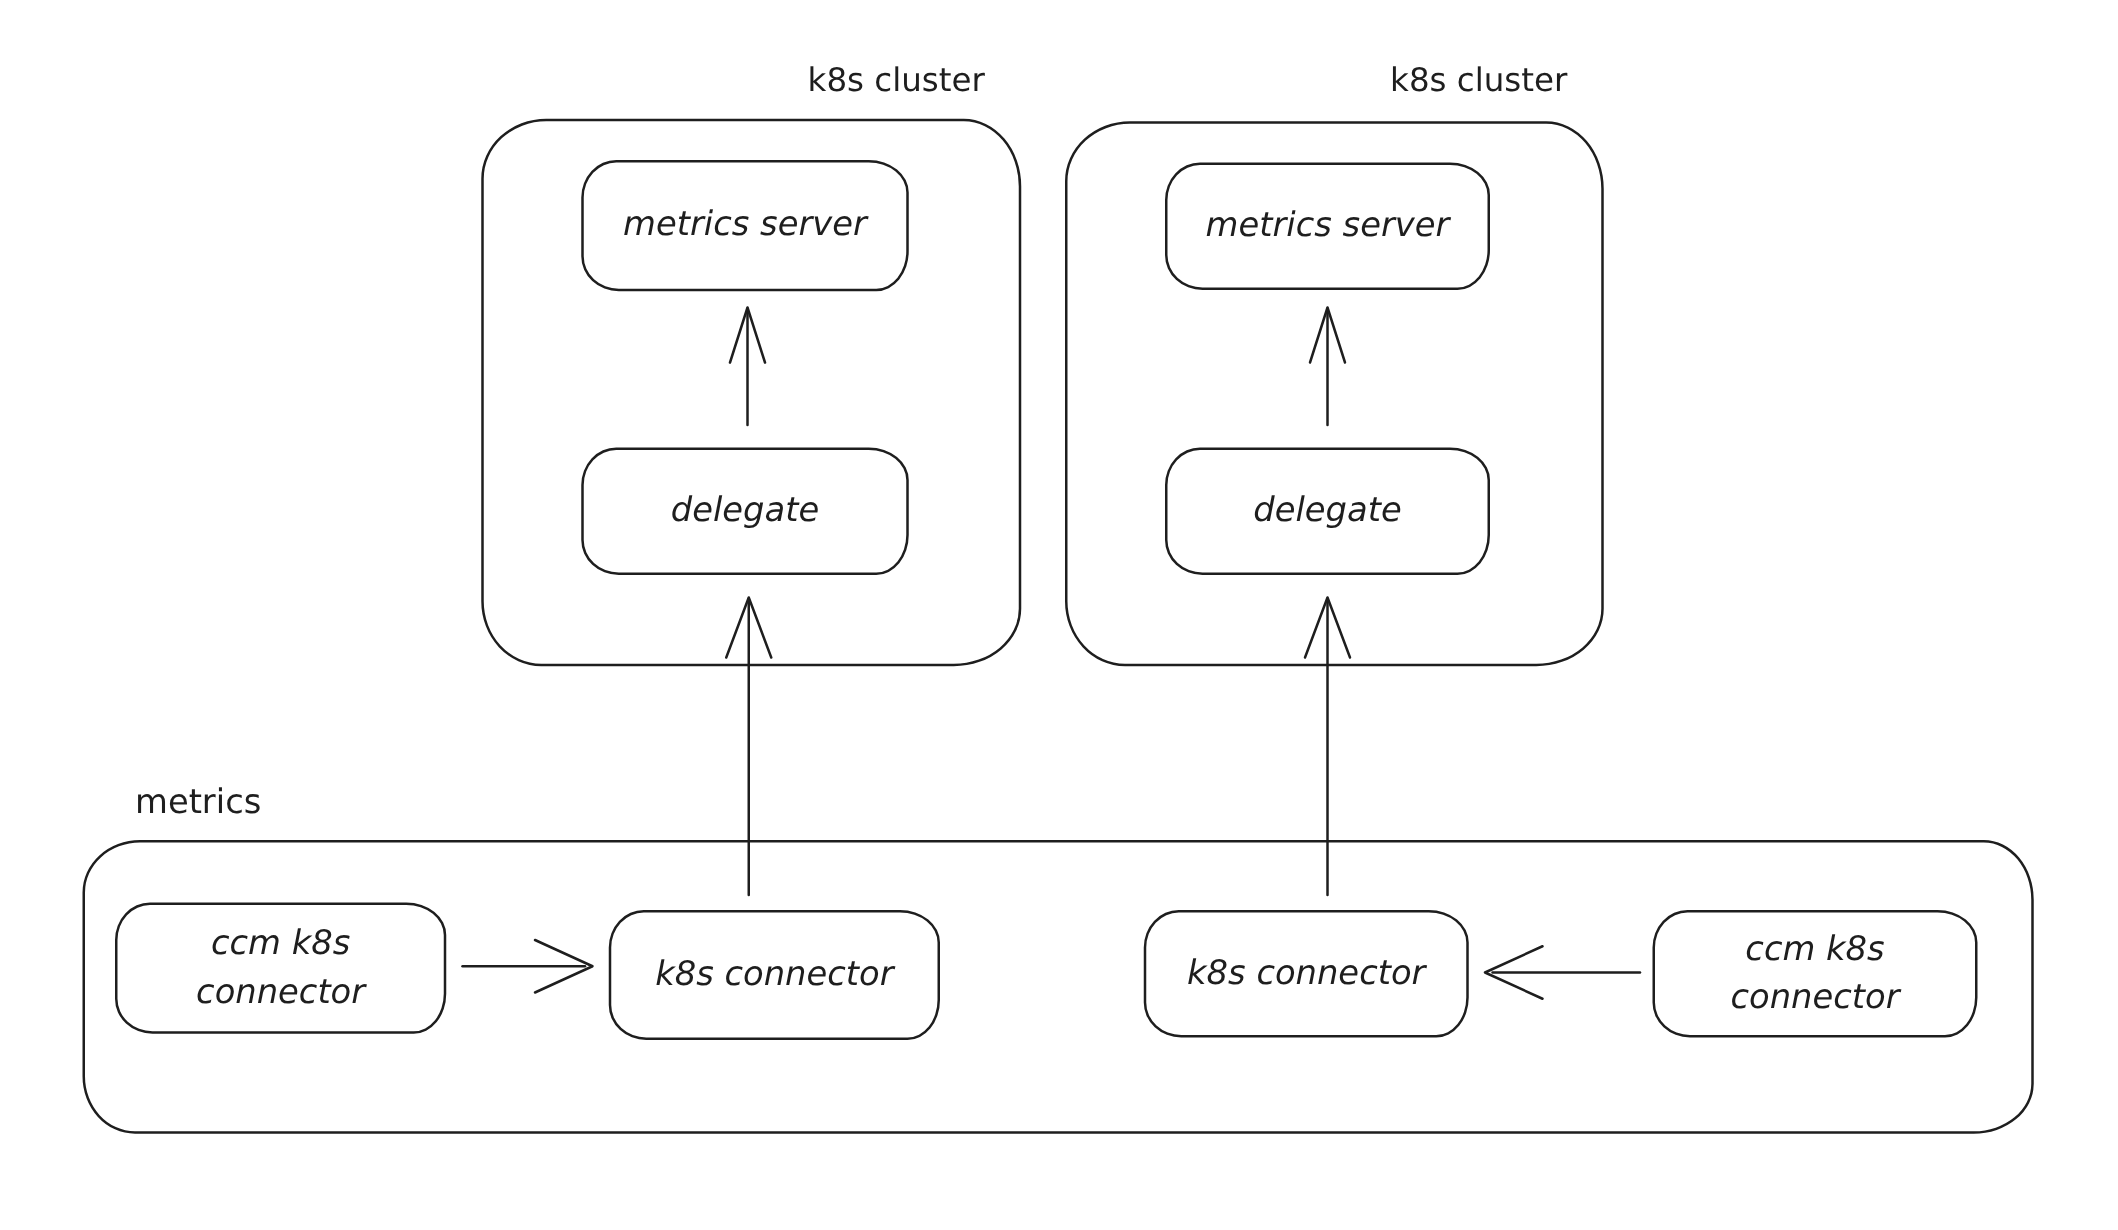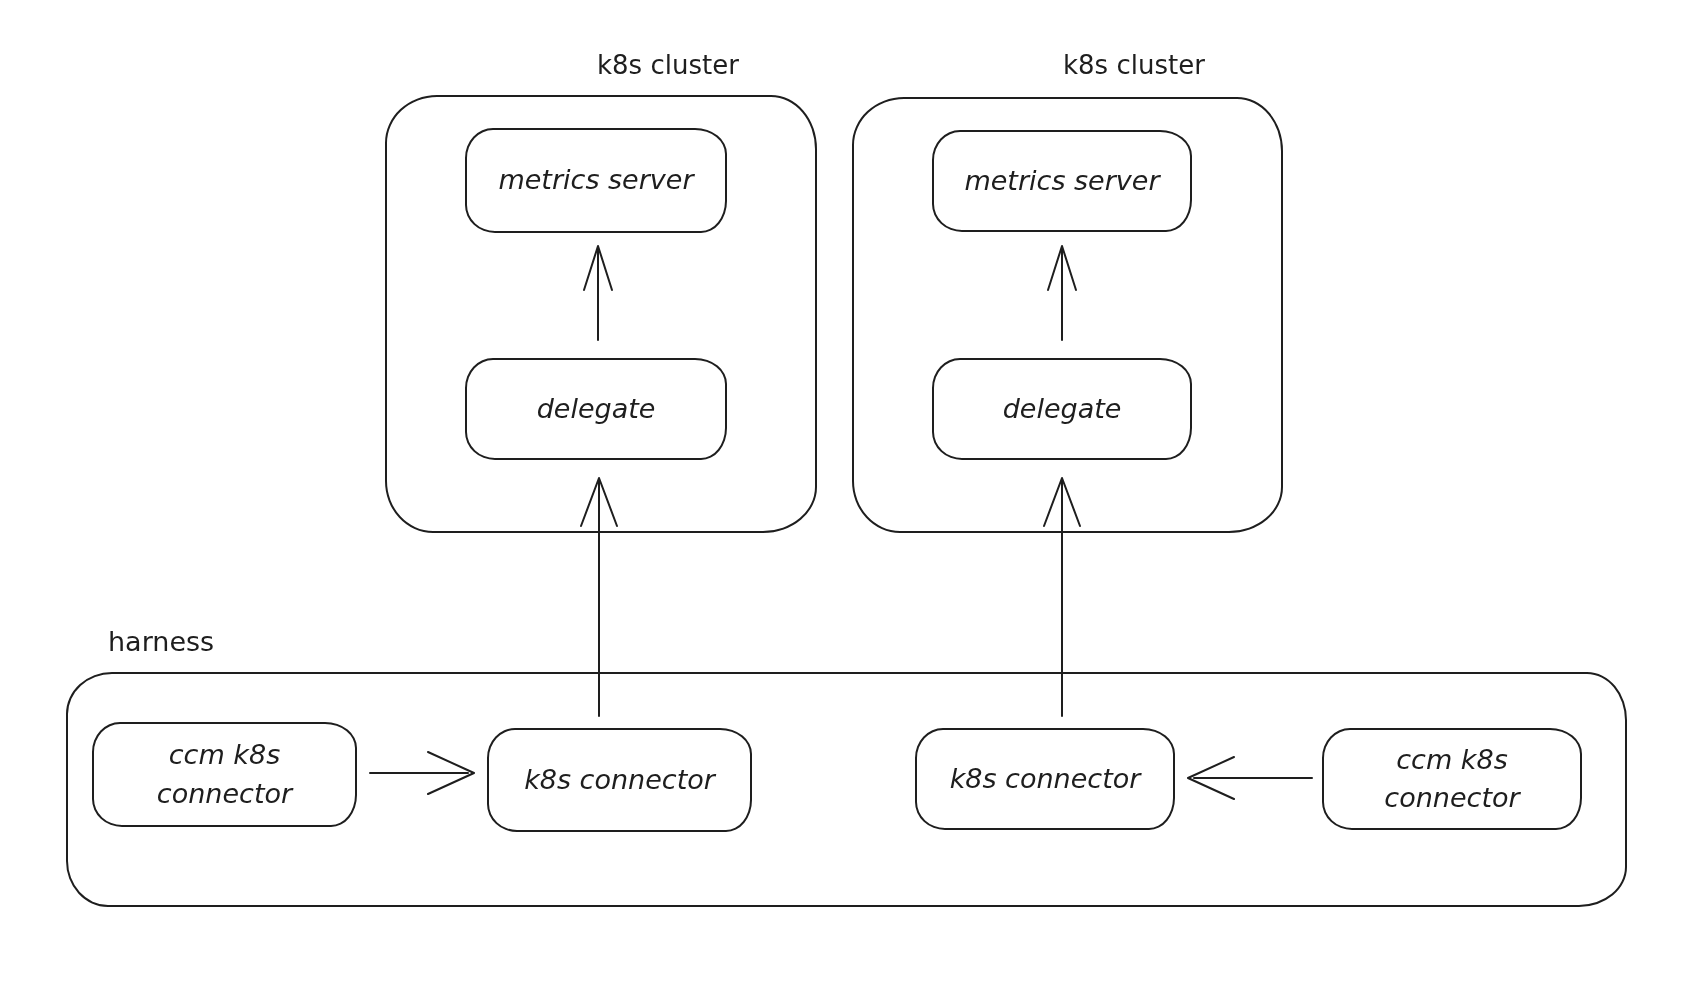--- a/index.html
+++ b/index.html
@@ -40,20 +40,21 @@
     border-radius: 28px 32px 26px 30px / 30px 26px 32px 28px;
   }
   .float-label {
     position: absolute;
     font-size: 26px;
     white-space: nowrap;
     color: #1e1e1e;
   }
   .cluster-title {
     width: 240px;
+    text-align: center;
   }
   .arrow-layer {
     position: absolute;
     left: 0;
     top: 0;
     width: 1694px;
     height: 984px;
     pointer-events: none;
   }
   .arrow-layer line,
@@ -76,21 +77,21 @@
   <div class="box cluster-box" style="left:385px; top:95px; width:432px; height:438px;"></div>
 
   <div class="box cluster-box" style="left:852px; top:97px; width:431px; height:436px;"></div>
 
   <div class="box node" style="left:465px; top:128px; width:262px; height:105px;">metrics server</div>
   <div class="box node" style="left:465px; top:358px; width:262px; height:102px;">delegate</div>
 
   <div class="box node" style="left:932px; top:130px; width:260px; height:102px;">metrics server</div>
   <div class="box node" style="left:932px; top:358px; width:260px; height:102px;">delegate</div>
 
-  <div class="float-label" style="left:108px; top:626px; font-size:27px;">harness</div>
+  <div class="float-label" style="left:108px; top:626px; font-size:27px;">metrics</div>
 
   <div class="box harness-box" style="left:66px; top:672px; width:1561px; height:235px;"></div>
 
   <div class="box node" style="left:92px; top:722px; width:265px; height:105px;">
     <span>ccm k8s</span>
     <span>connector</span>
   </div>
 
   <div class="box node" style="left:487px; top:728px; width:265px; height:104px;">k8s connector</div>
 

